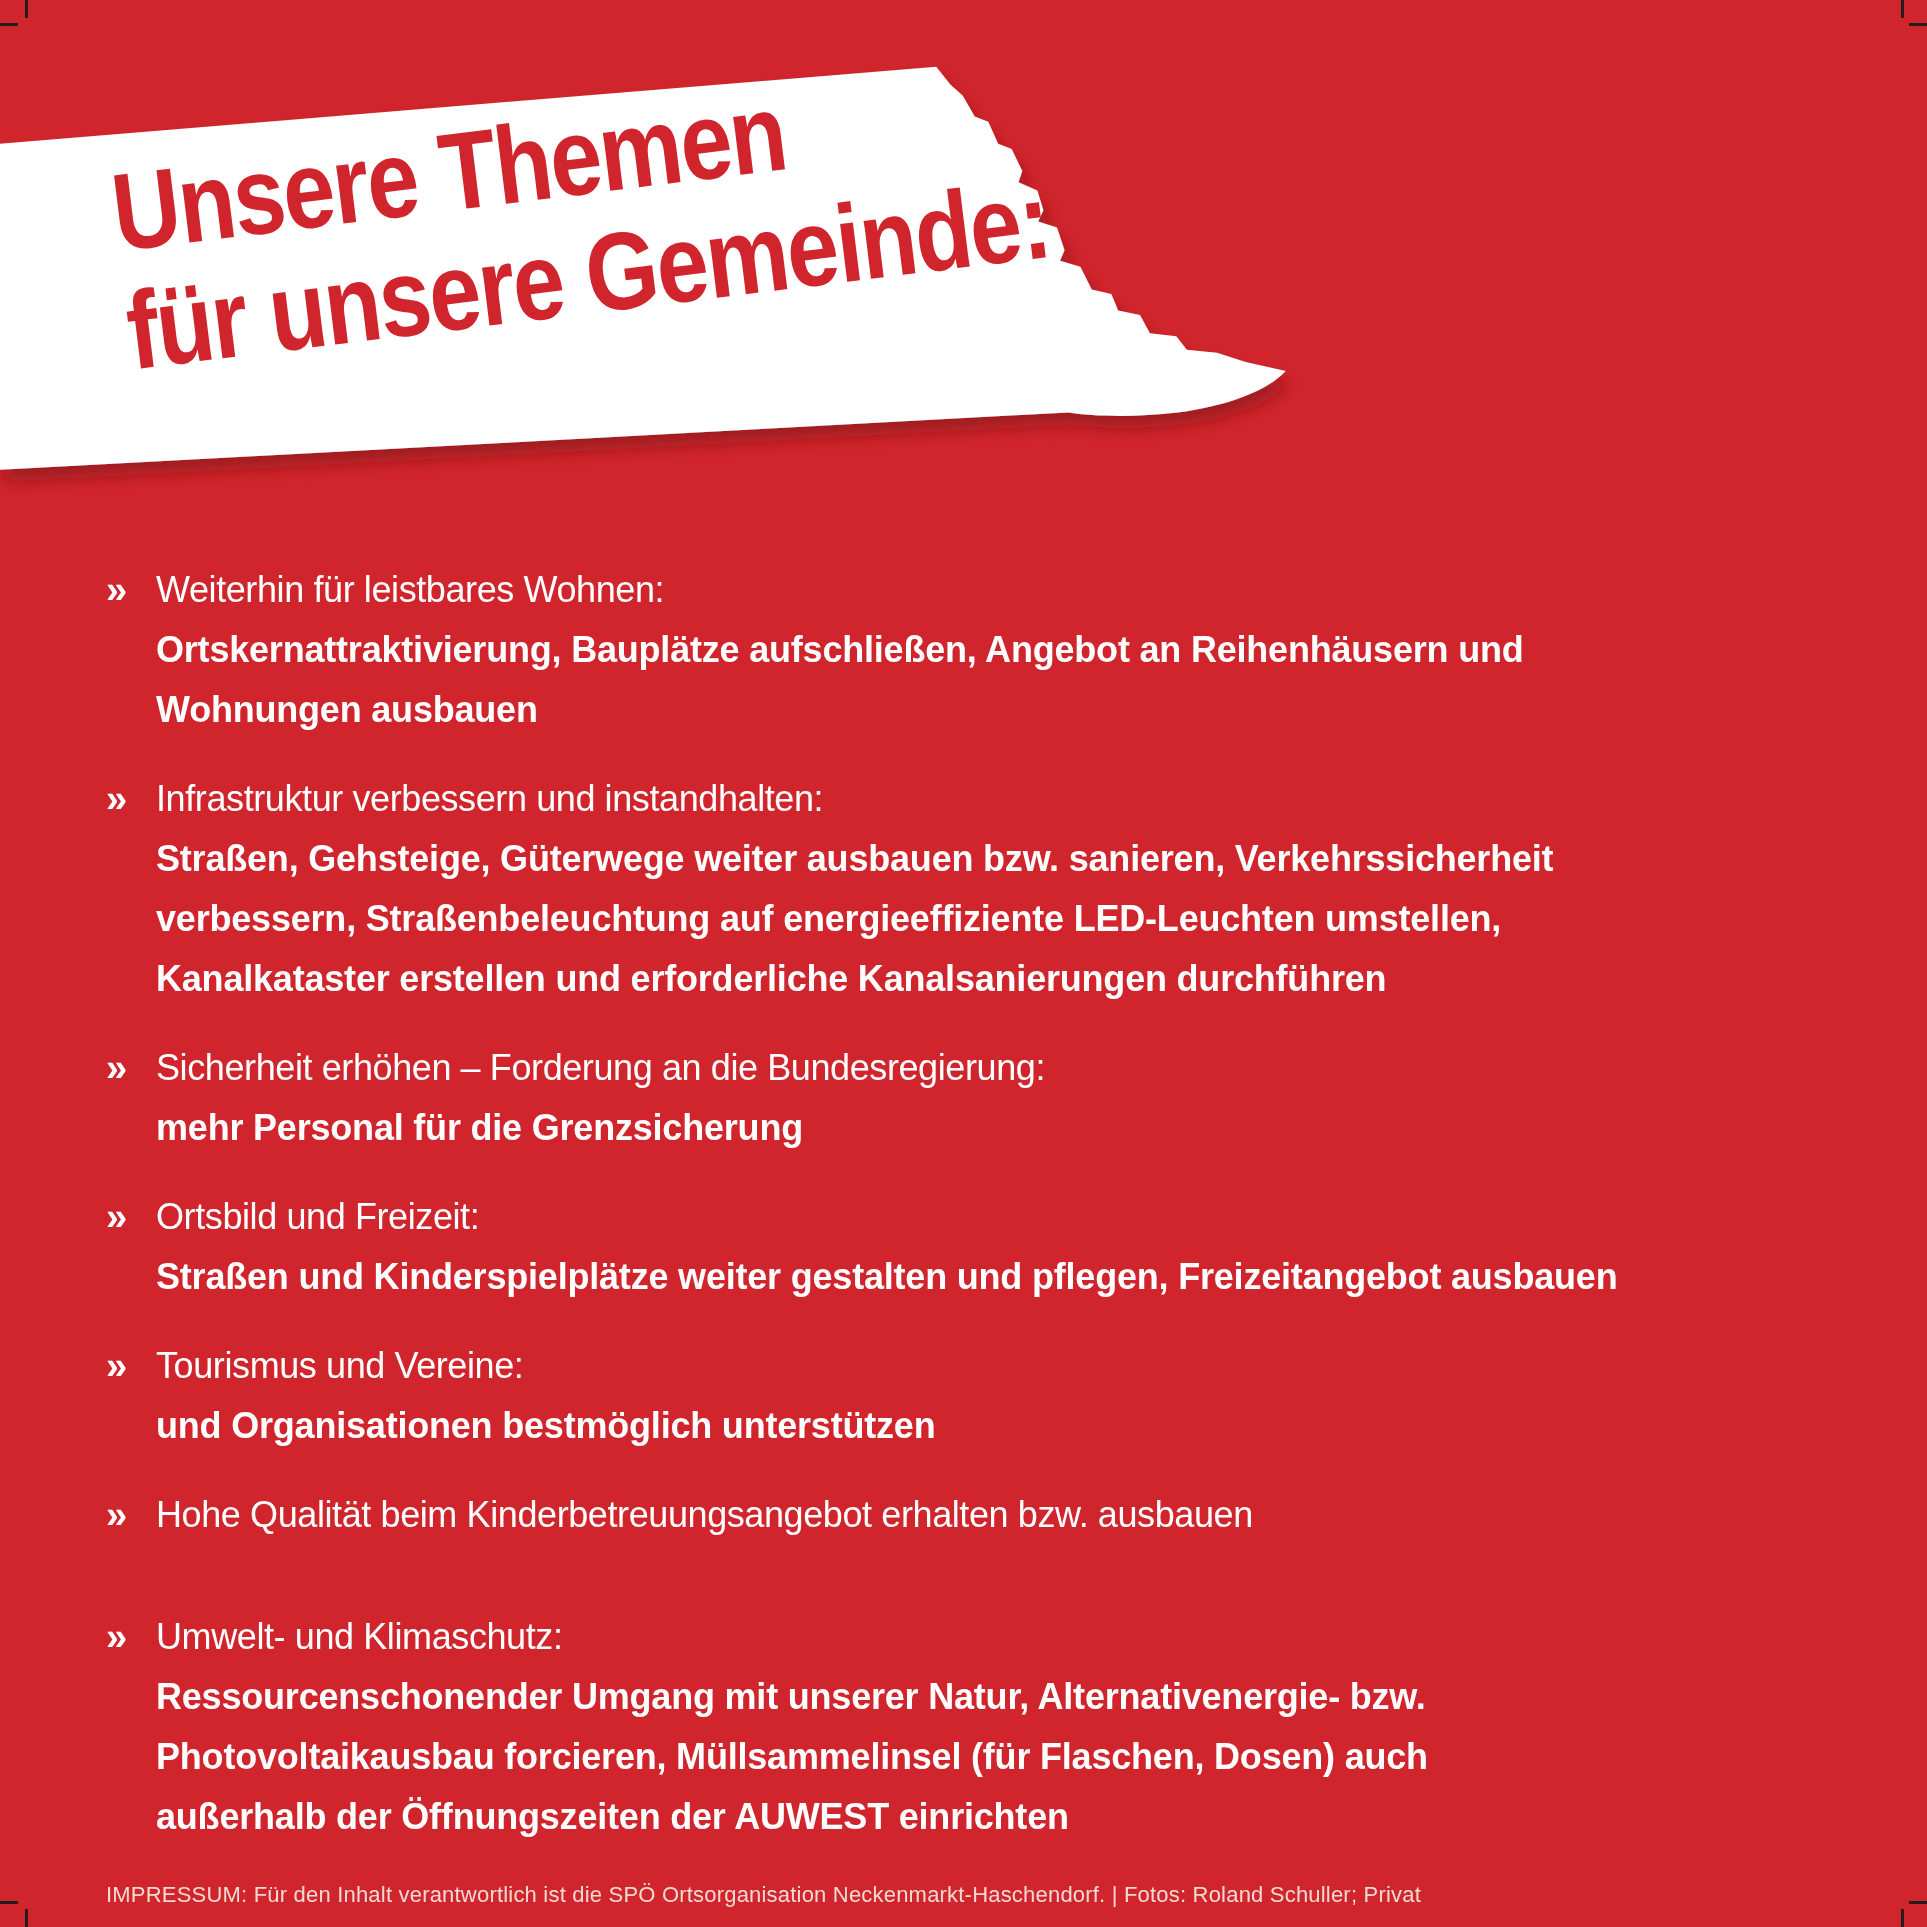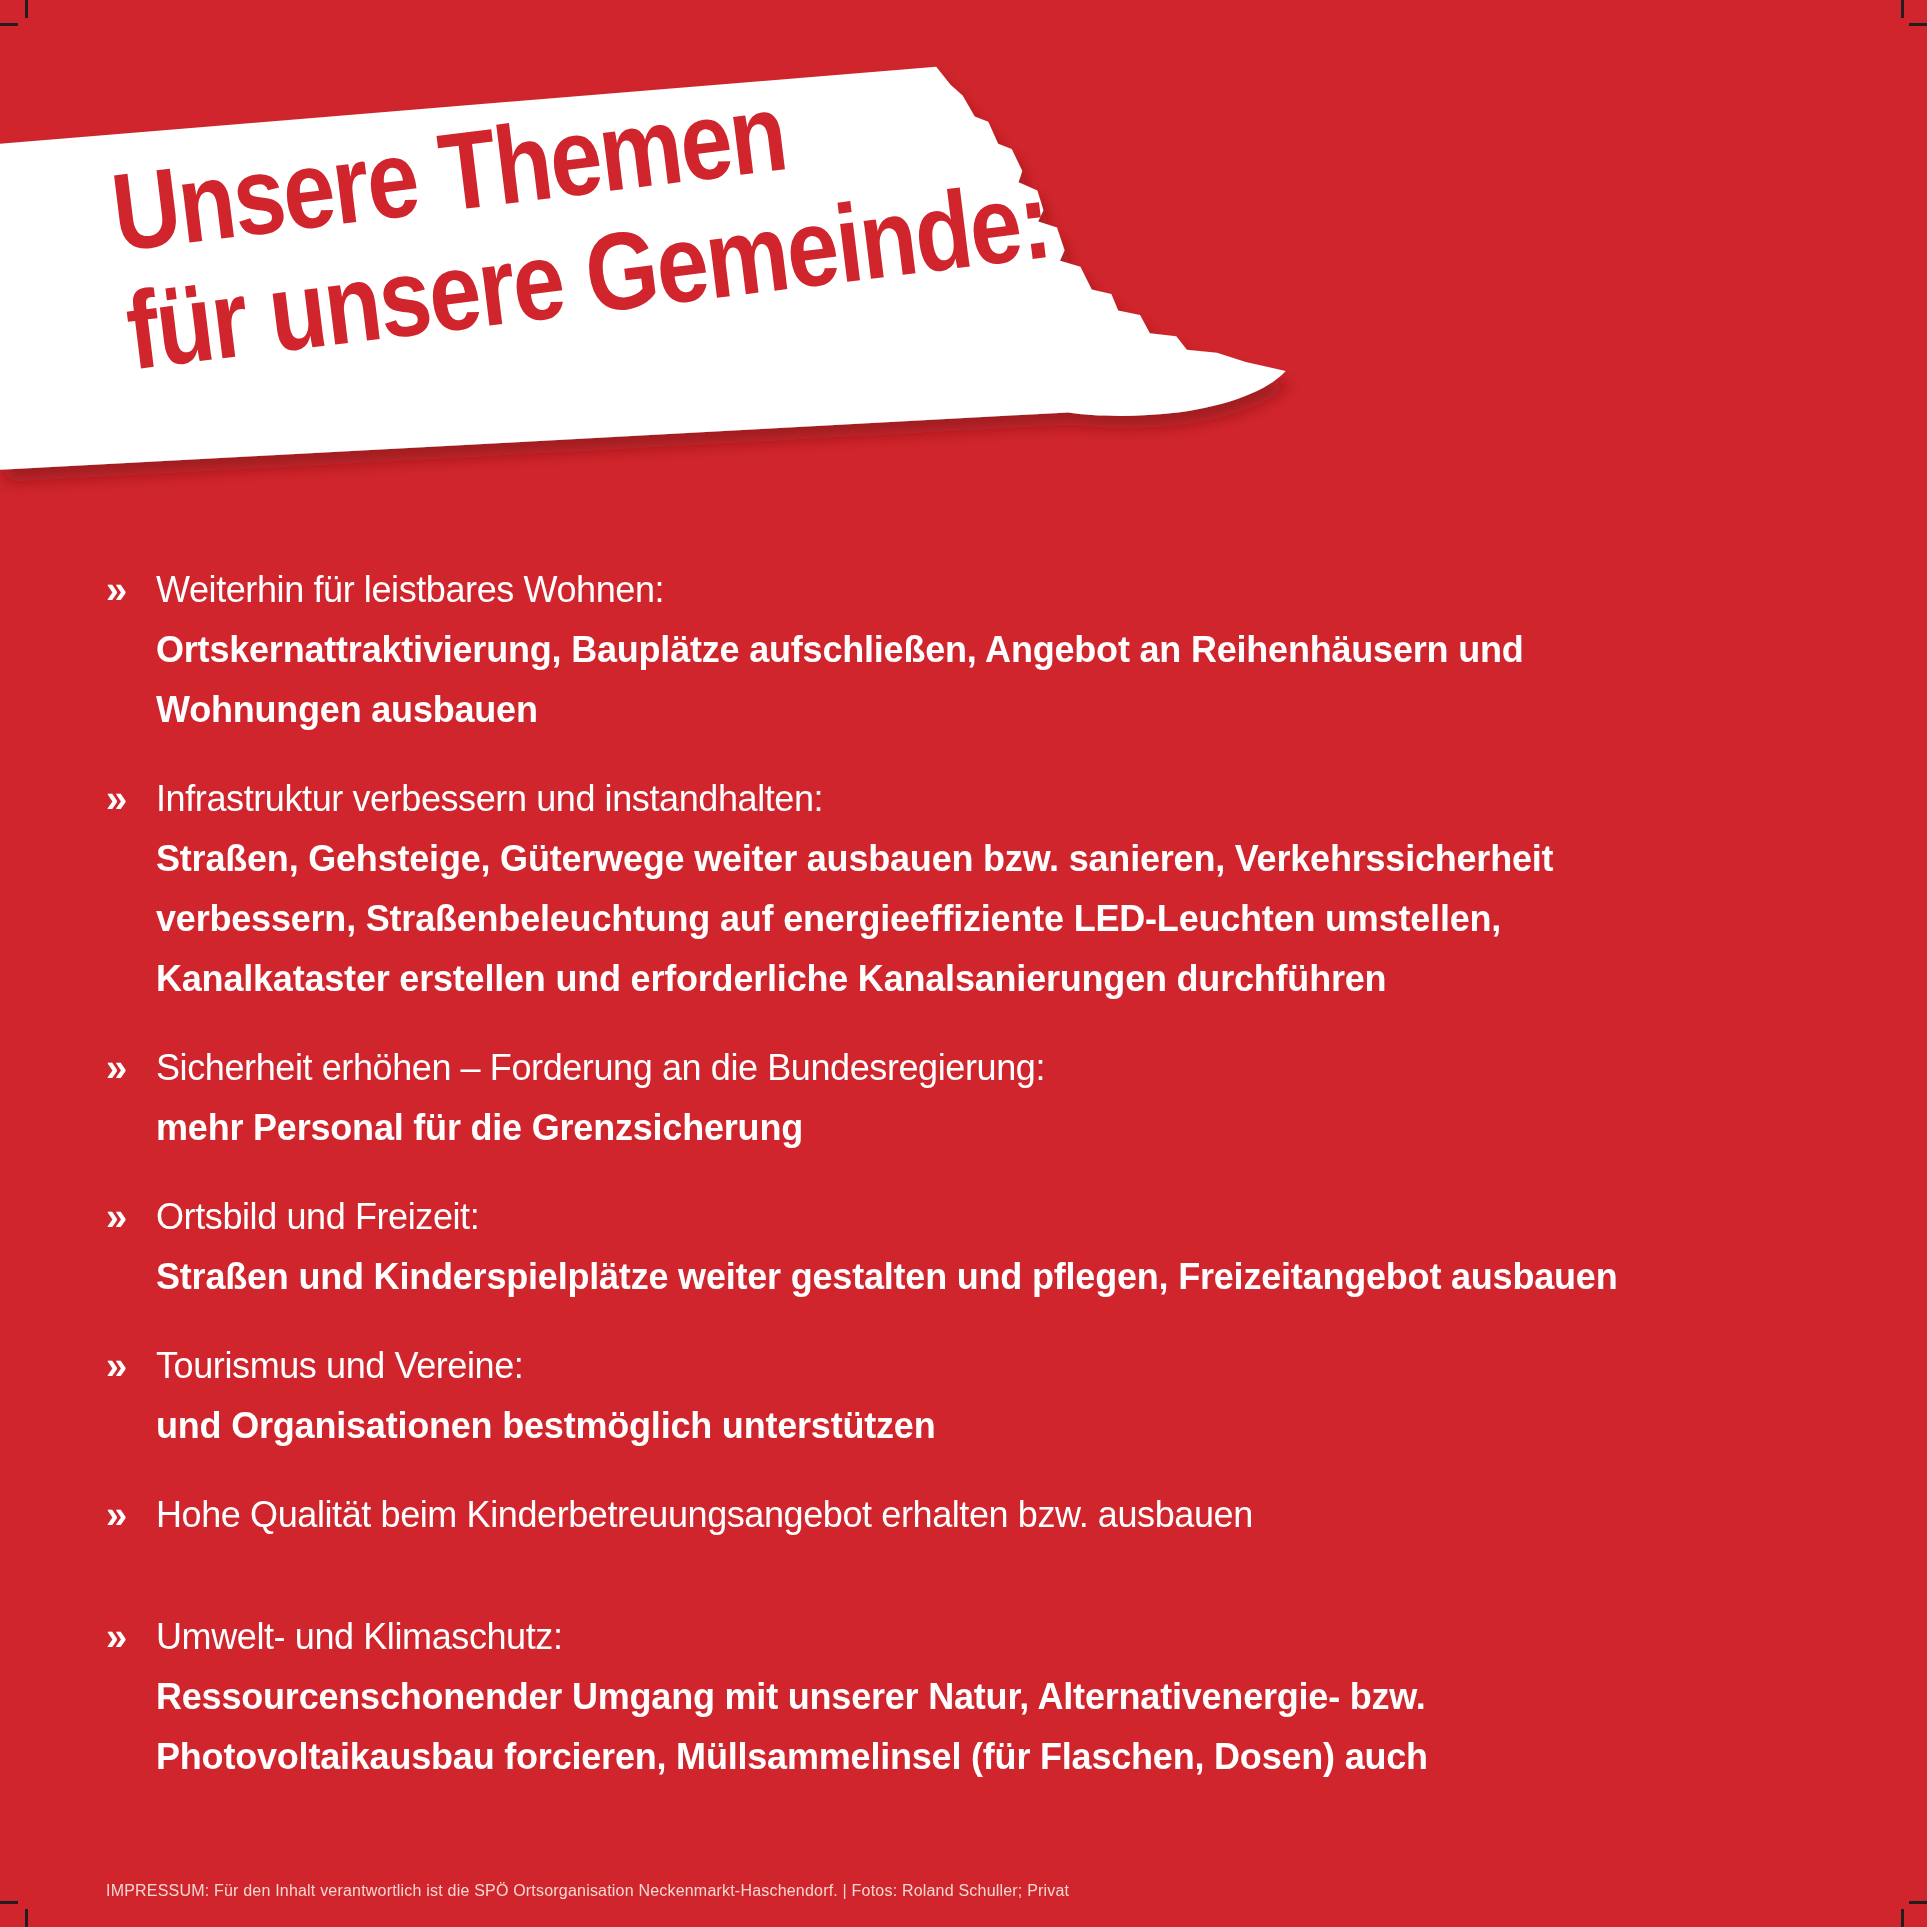--- a/index.html
+++ b/index.html
@@ -66,21 +66,21 @@
   .topic .body-line {
     font-weight: bold;
     letter-spacing: -0.2px;
   }
 
   
   .impressum {
     position: absolute;
     left: 106px;
     top: 1882px;
-    font-size: 16px;
+    font-size: 22px;
     letter-spacing: 0.2px;
     color: #f3d9d3;
   }
 
   
   .crop { position: absolute; background: #241d1d; }
   .crop.tl-v { left: 25px;  top: 0;      width: 3px;  height: 18px; }
   .crop.tl-h { left: 0;     top: 23.4px;   width: 18px; height: 3px;  }
   .crop.tr-v { right: 23.4px; top: 0;      width: 3px;  height: 18px; }
   .crop.tr-h { right: 0;    top: 23.4px;   width: 18px; height: 3px;  }
@@ -167,20 +167,21 @@
       <div class="heading">Hohe Qualität beim Kinderbetreuungsangebot erhalten bzw. ausbauen</div>
     </div>
   </div>
 
   <div class="topic">
     <div class="bullet">»</div>
     <div class="content">
       <div class="heading">Umwelt- und Klimaschutz:</div>
     <div class="body-line">Ressourcenschonender Umgang mit unserer Natur, Alternativenergie- bzw.</div>
         <div class="body-line">Photovoltaikausbau forcieren, Müllsammelinsel (für Flaschen, Dosen) auch</div>
+        <div class="body-line">außerhalb der Öffnungszeiten der AUWEST einrichten</div>
       </div>
   </div>
 </div>
 
 <div class="impressum">IMPRESSUM: Für den Inhalt verantwortlich ist die SPÖ Ortsorganisation Neckenmarkt-Haschendorf. | Fotos: Roland Schuller; Privat</div>
 
 <div class="crop tl-v"></div>
 <div class="crop tl-h"></div>
 <div class="crop tr-v"></div>
 <div class="crop tr-h"></div>

